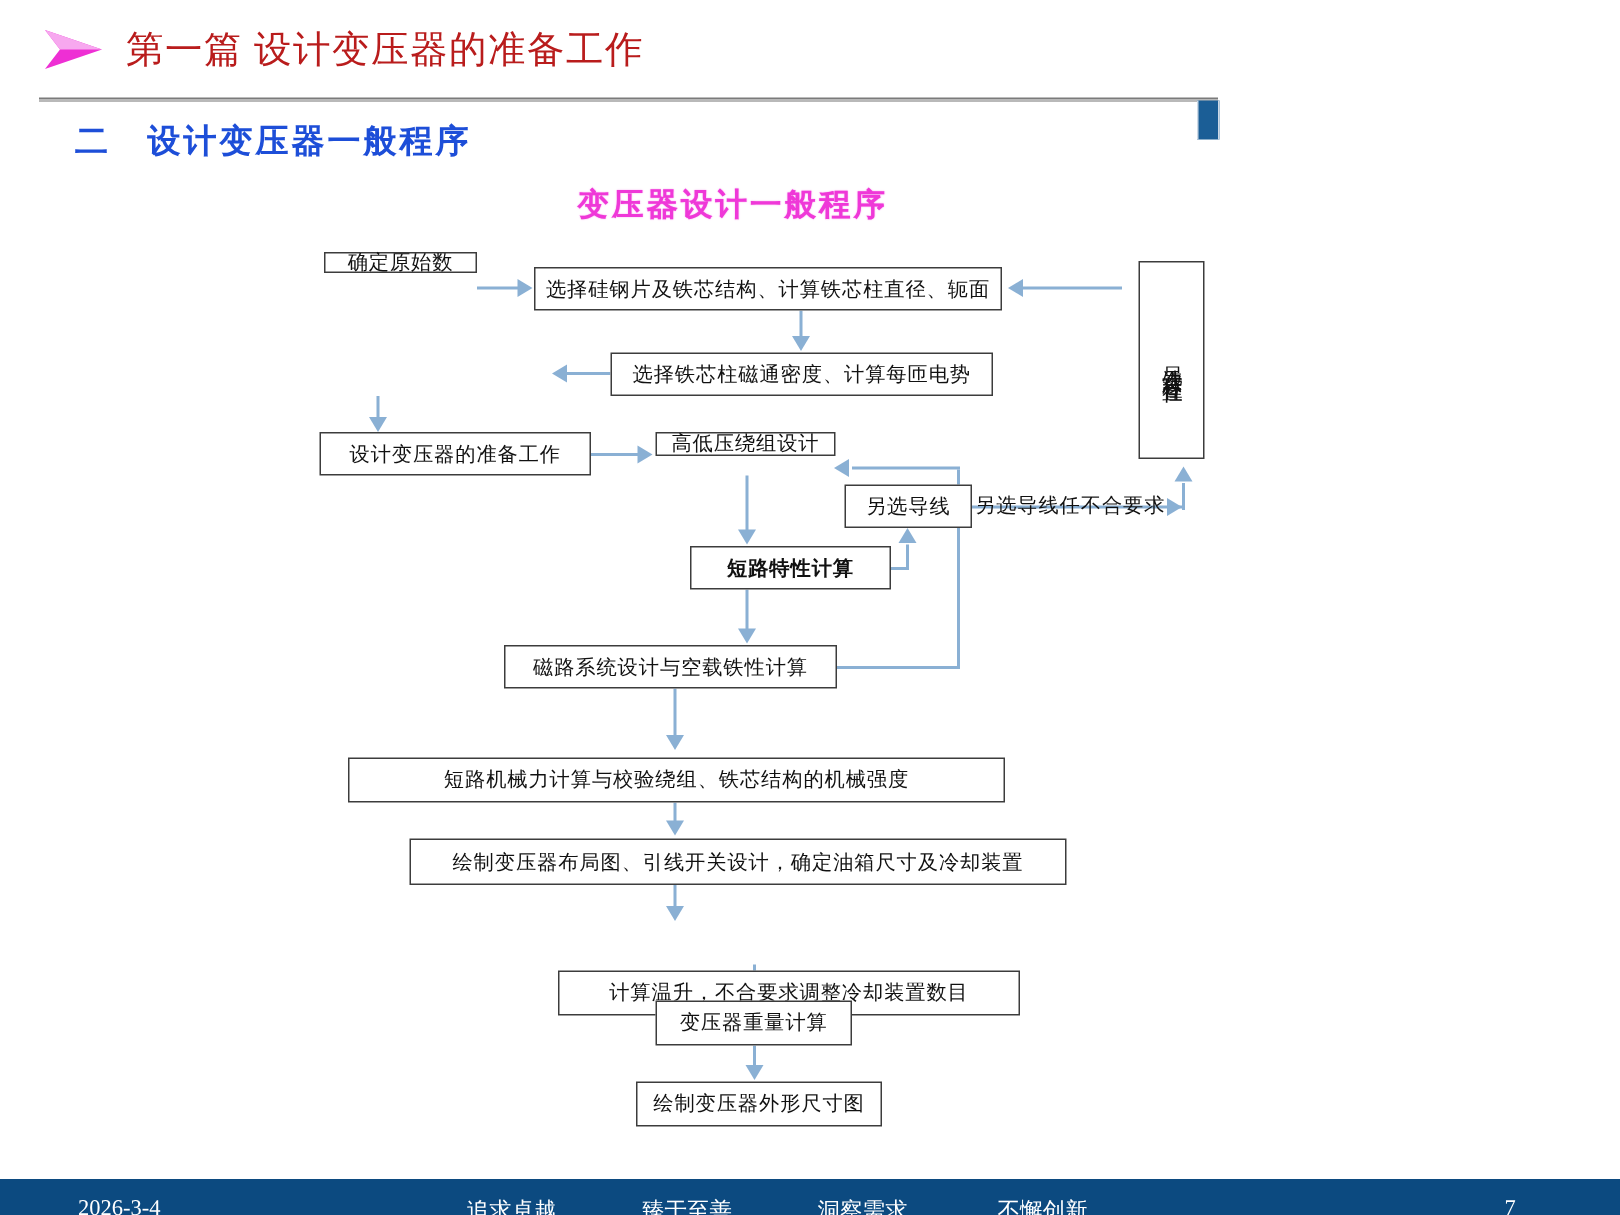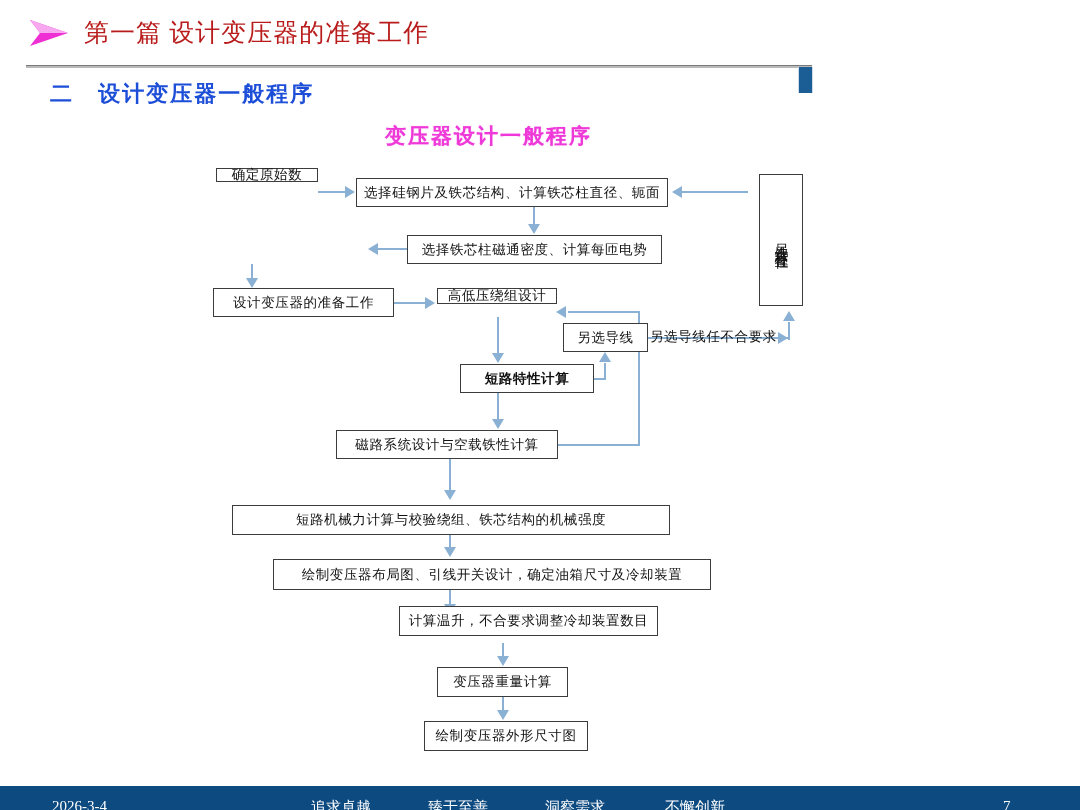--- a/index.html
+++ b/index.html
@@ -180,21 +180,21 @@
   <div class="fbox" style="left:437px;top:288px;width:120px;height:16px;">高低压绕组设计</div>
 
   <div class="fbox" style="left:460px;top:364px;width:134px;height:29px;font-weight:bold;">短路特性计算</div>
 
   <div class="fbox" style="left:336px;top:430px;width:222px;height:29px;">磁路系统设计与空载铁性计算</div>
 
   <div class="fbox" style="left:232px;top:505px;width:438px;height:30px;">短路机械力计算与校验绕组、铁芯结构的机械强度</div>
 
   <div class="fbox" style="left:232px;top:559px;width:438px;height:31px;margin-left:41px;">绘制变压器布局图、引线开关设计，确定油箱尺寸及冷却装置</div>
 
-  <div class="fbox" style="left:372px;top:606px;width:259px;height:30px;margin-left:27px;">计算温升，不合要求调整冷却装置数目</div>
+  <div class="fbox" style="left:372px;top:647px;width:308px;height:30px;">计算温升，不合要求调整冷却装置数目</div>
 
   <div class="fbox" style="left:437px;top:667px;width:131px;height:30px;">变压器重量计算</div>
 
   <div class="fbox" style="left:424px;top:721px;width:164px;height:30px;">绘制变压器外形尺寸图</div>
 
   <div class="fbox" style="left:563px;top:323px;width:85px;height:29px;font-family:Liberation Mono, monospace;">另选导线</div>
 
   <div class="fbox vert" style="left:759px;top:174px;width:44px;height:132px;">另选铁芯柱直径</div>
 
   <div class="flabel" style="left:650px;top:328px;">另选导线任不合要求</div>

